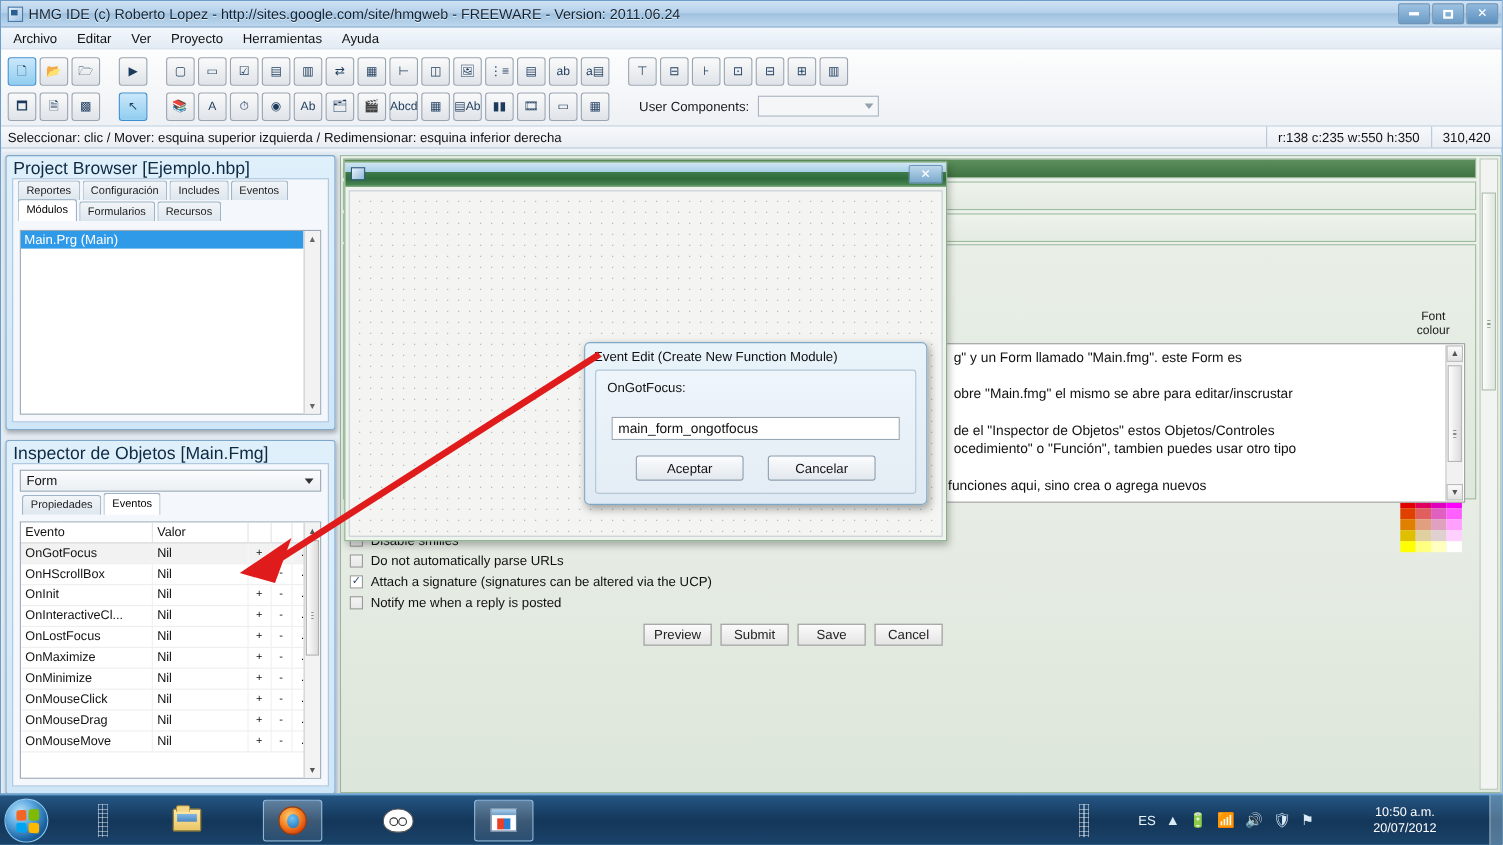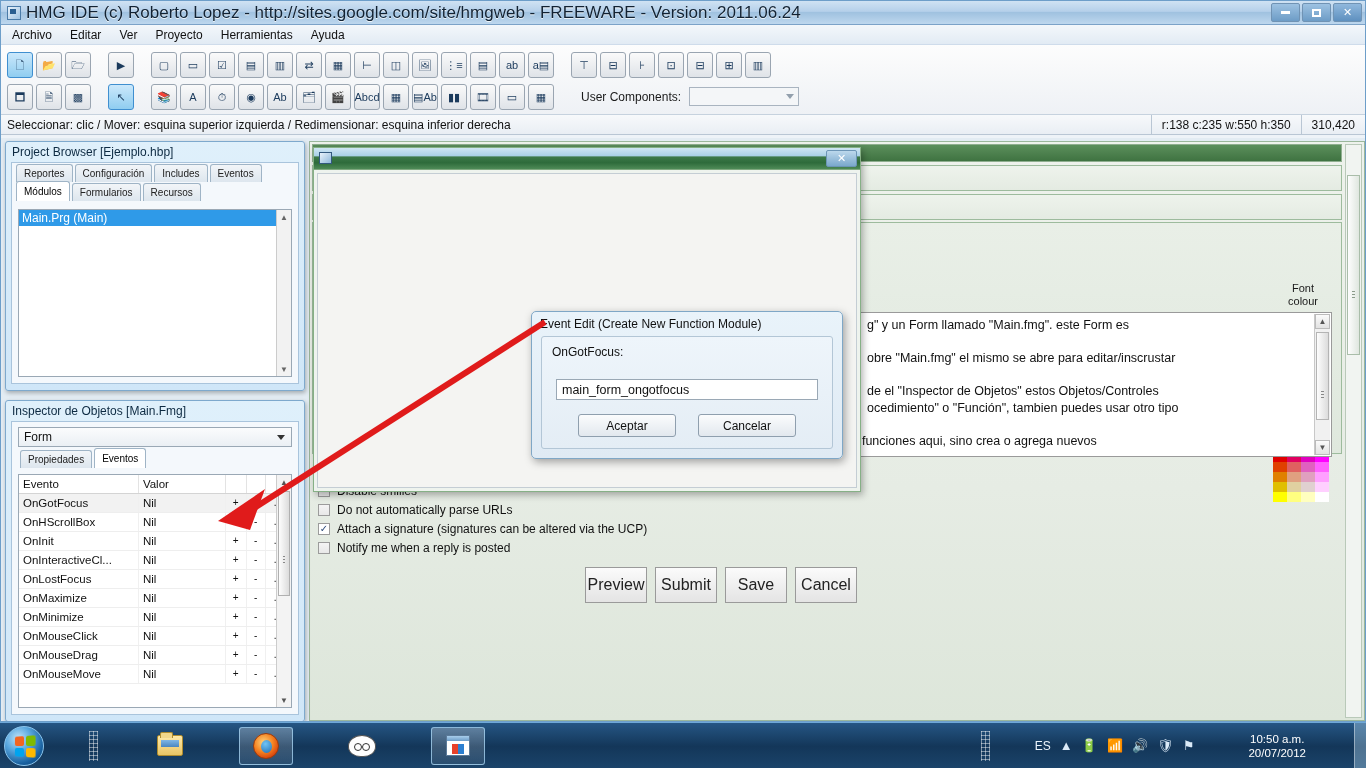--- a/index.html
+++ b/index.html
@@ -37,21 +37,21 @@
   }
   .ide-titlebar .win-icon {
     width: 14px; height: 14px; margin: 0 5px 0 6px; flex: 0 0 auto;
     background: linear-gradient(135deg,#e8f2fb,#9fc3e2);
     border: 1px solid #4a7ba8; position: relative;
   }
   .ide-titlebar .win-icon:after{
     content:""; position:absolute; left:2px; top:2px; width:6px; height:5px; background:#2a5f91;
   }
   .ide-title-text {
-    font-size: 17px; color: #123; white-space: nowrap;
+    font-size: 13px; color: #123; white-space: nowrap;
     text-shadow: 0 1px 0 rgba(255,255,255,.75);
   }
   .win-ctrl-group { position: absolute; right: 3px; top: 2px; display: flex; gap: 2px; }
   .win-ctrl {
     width: 29px; height: 19px; border: 1px solid #7093b4; border-radius: 2px;
     background: linear-gradient(180deg,#9dc2e2,#6d9cc6);
     display: flex; align-items: center; justify-content: center;
     color: #fff; font-size: 11px; line-height: 1;
   }
   .win-ctrl.close {
@@ -171,32 +171,32 @@
     width: 12px; height: 12px; border: 1px solid #9b9b9b; background: #fff;
     margin-right: 7px; display:flex; align-items:center; justify-content:center;
     font-size: 10px; color: #2c4a7a; line-height: 1; flex: 0 0 auto;
   }
   .cbx.unchecked { background: linear-gradient(180deg,#f4f4f4,#e8e8e8); }
   .opt-label { font-size: 12px; color: #111; }
 
   
   .wp-actions { position:absolute; left:275px; top:425px; display:flex; gap:8px; }
   .wp-actions .b {
-    min-width: 62px; height: 36px; border: 1px solid #9a9a9a;
+    min-width: 62px; height: 20px; border: 1px solid #9a9a9a;
     background: linear-gradient(180deg,#fbfbfb,#e4e4e4);
-    font-size: 16px; color: #222; display:flex;align-items:center;justify-content:center;
+    font-size: 12px; color: #222; display:flex;align-items:center;justify-content:center;
   }
 
   
   .panel {
     position: absolute; background: linear-gradient(180deg,#dff0fb,#cfe6f8);
     border: 1px solid #7ea9cd; border-radius: 3px;
     box-shadow: 1px 2px 4px rgba(0,0,0,.28);
   }
-  .panel-title { font-size: 12px; color: #0d2a42; padding: 3px 0 2px 6px; }
+  .panel-title { font-size: 16px; color: #0d2a42; padding: 3px 0 2px 6px; }
   .panel-body { position:absolute; left:5px; right:5px; top:20px; bottom:6px;
     background:#f4f8fc; border:1px solid #a9c4dc; }
 
   .tabs-row { display: flex; align-items: flex-end; padding-left: 4px; height: 19px; }
   .tab {
     font-size: 10px; padding: 2px 7px 2px 7px; border: 1px solid #9fb4c6;
     border-bottom: none; background: linear-gradient(180deg,#f2f5f8,#dde6ee);
     color: #222; margin-right: 2px; border-radius: 3px 3px 0 0; height: 18px;
     display: flex; align-items: center;
   }

